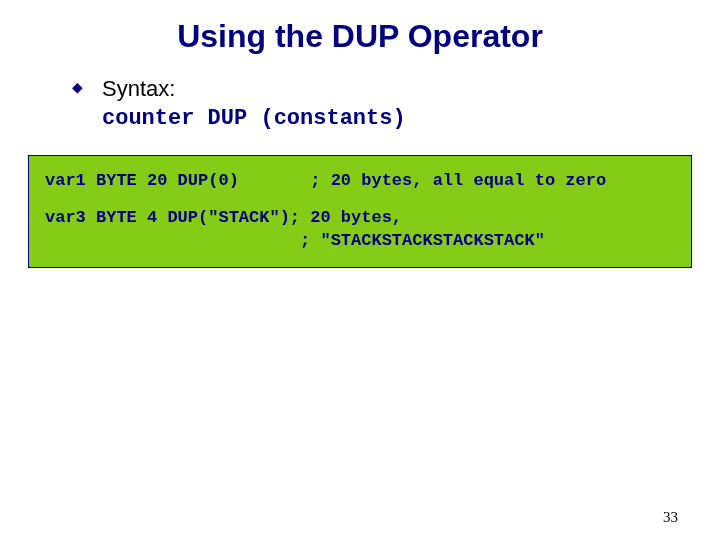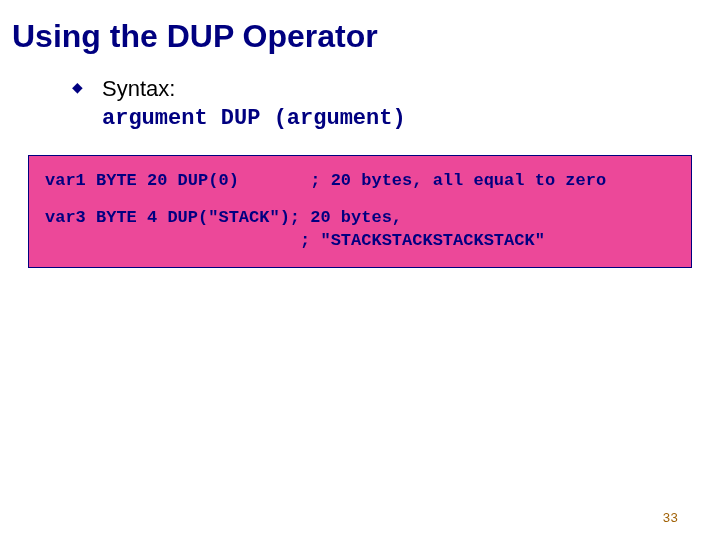--- a/index.html
+++ b/index.html
@@ -9,21 +9,22 @@
     background: #ffffff;
     font-family: Arial, Helvetica, sans-serif;
     position: relative;
     overflow: hidden;
   }
   .title {
     font-family: "Comic Sans MS", cursive, sans-serif;
     font-size: 32px;
     font-weight: bold;
     color: #000080;
-    padding: 18px 0 6px 12px;
+    text-align: center;
+    padding: 18px 0 6px 0;
   }
   .bullets {
     list-style: none;
     padding: 14px 60px 10px 72px;
   }
   .bullets li {
     position: relative;
     font-size: 22px;
     color: #000000;
     line-height: 1.28;
@@ -40,51 +41,51 @@
   }
   .code-inline {
     font-family: "Courier New", monospace;
     font-weight: bold;
     color: #000080;
     font-size: 22px;
   }
   .code-box {
     margin: 6px 28px 0 28px;
     border: 1px solid #000080;
-    background: #ec4899;
+    background: #84cc16;
     padding: 14px 16px 14px 16px;
     font-family: "Courier New", monospace;
     font-weight: bold;
     color: #000080;
     font-size: 17px;
     line-height: 1.35;
   }
   .code-row {
     white-space: pre;
     margin-bottom: 14px;
   }
   .code-row:last-child { margin-bottom: 0; }
   .page-num {
     position: absolute;
     right: 42px;
     bottom: 14px;
-    font-size: 13px;
-    color: #a16207;
-    font-family: Liberation Mono, monospace;
+    font-size: 15px;
+    color: #000000;
+    font-family: Liberation Serif, serif;
   }
 </style>
 </head>
 <body>
 
 <h1 class="title">Using the DUP Operator</h1>
 
 <ul class="bullets">
   <li>
     <span>Syntax:</span><br>
-    <span class="code-inline">argument DUP (argument)</span>
+    <span class="code-inline">counter DUP (constants)</span>
   </li>
 </ul>
 
 <div class="code-box">
   <div class="code-row">var1 BYTE 20 DUP(0)       ; 20 bytes, all equal to zero</div>
   <div class="code-row">var3 BYTE 4 DUP("STACK"); 20 bytes,
                          ; "STACKSTACKSTACKSTACK"</div>
 </div>
 
 <div class="page-num">33</div>

